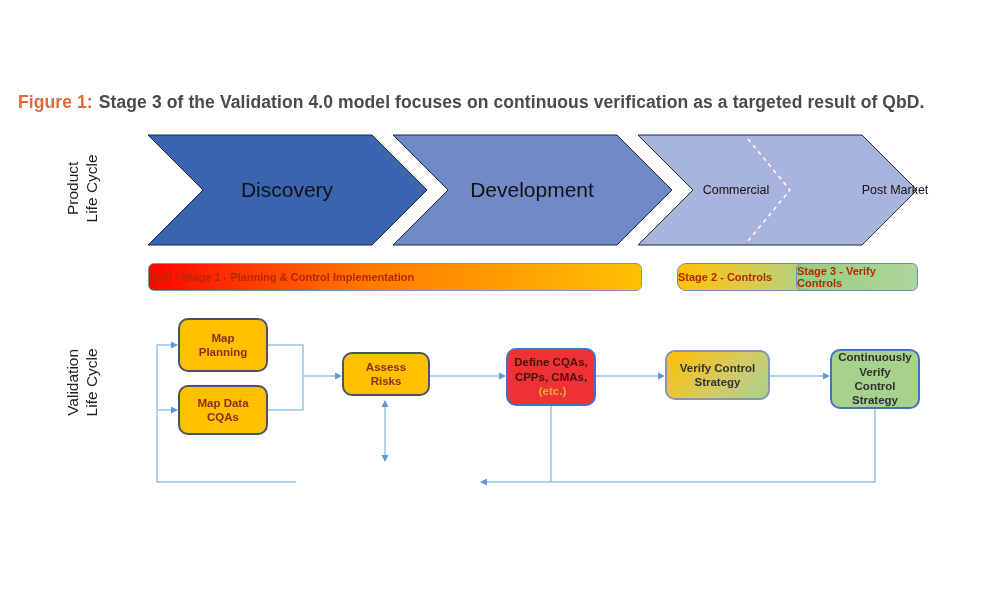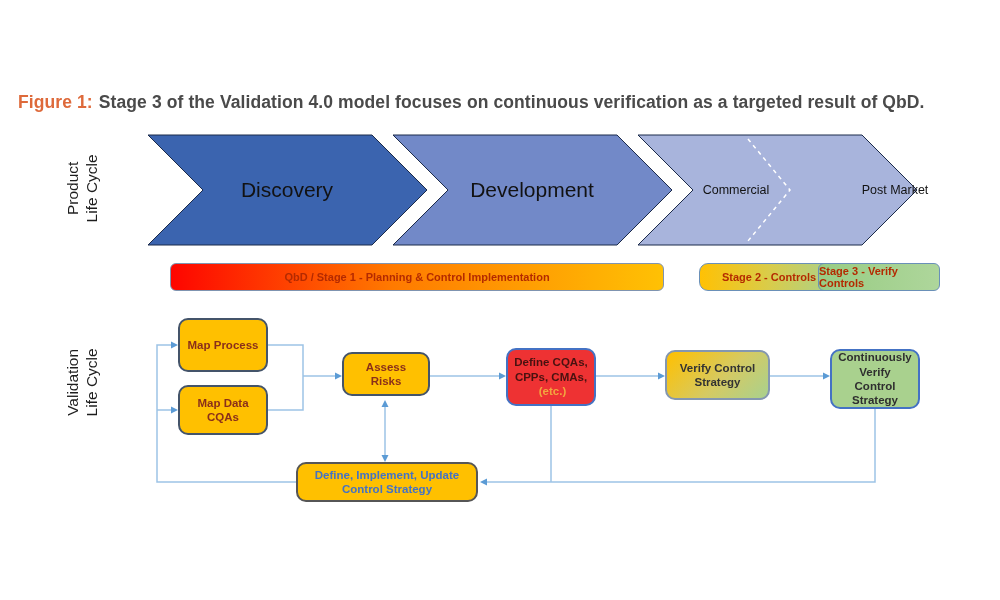--- a/index.html
+++ b/index.html
@@ -16,22 +16,22 @@
   .rot-wrap.validation { left:22px; top:322px; }
   .rot-text { transform:rotate(-90deg); white-space:pre-line; text-align:center; font-size:15.5px; line-height:1.25; color:#1d1d1d; font-weight:400; }
 
   
   .chevron-svg { position:absolute; left:140px; top:133px; }
   .chev-label { position:absolute; transform:translate(-50%,-50%); color:#121212; white-space:nowrap; }
   .chev-label.big { font-size:21px; }
   .chev-label.small { font-size:12.5px; }
 
   
-  .stage-bar { position:absolute; top:263px; height:28px; border-radius:6px; display:flex; align-items:center; justify-content:center;
-               font-size:11px; font-weight:600; border:1.5px solid #7f94b0;margin-left:22px; }
+  .stage-bar { position:absolute; top:263px; height:28px; border-radius:6px; display:flex; align-items:center; justify-content:flex-start;
+               font-size:11px; font-weight:600; border:1.5px solid #7f94b0; }
   .bar1 { left:148px; width:494px; background:linear-gradient(90deg,#fe0500 0%,#ff7a00 45%,#ffc104 100%); color:#b42a00; }
   .bar2 { left:677px; width:140px; background:linear-gradient(90deg,#ffc104 0%,#d9cc4a 50%,#a9d18e 100%); color:#b42a00; border-color:#6a90b8;border-radius:9px; }
   .bar3 { left:796px; width:122px; background:linear-gradient(90deg,#98cc83 0%,#aed69b 100%); color:#b42a00; border-color:#6a90b8; }
 
   
   .flow-svg { position:absolute; left:0; top:0; }
 
   
   .fbox { position:absolute; border-radius:10px; display:flex; align-items:center; justify-content:center;
           text-align:center; font-size:11.5px; font-weight:700; line-height:1.25; padding:3px 6px; }
@@ -104,34 +104,31 @@
       <polygon points="506,376 499,372.5 499,379.5"></polygon>
       <polygon points="665,376 658,372.5 658,379.5"></polygon>
       <polygon points="830,376 823,372.5 823,379.5"></polygon>
       <polygon points="385,400 381.5,407 388.5,407"></polygon>
       <polygon points="385,462 381.5,455 388.5,455"></polygon>
       <polygon points="480,482 487,478.5 487,485.5"></polygon>
     </g>
   </svg>
 
   <div class="fbox yellow box-map-process">
-    <span>Map Process</span>
+    <span>Map Planning</span>
   </div>
   <div class="fbox yellow box-map-data">
     <span>Map Data CQAs</span>
   </div>
   <div class="fbox yellow box-assess">
     <span>Assess Risks</span>
   </div>
   <div class="fbox box-define">
     <span><span>Define CQAs, CPPs, CMAs,</span><span class="etc">(etc.)</span></span>
   </div>
   <div class="fbox box-verify">
     <span>Verify Control Strategy</span>
   </div>
   <div class="fbox box-cont">
     <span>Continuously Verify Control Strategy</span>
   </div>
-  <div class="fbox box-diu">
-    <span>Define, Implement, Update Control Strategy</span>
-  </div>
 
 </div>
 
 </body></html>

